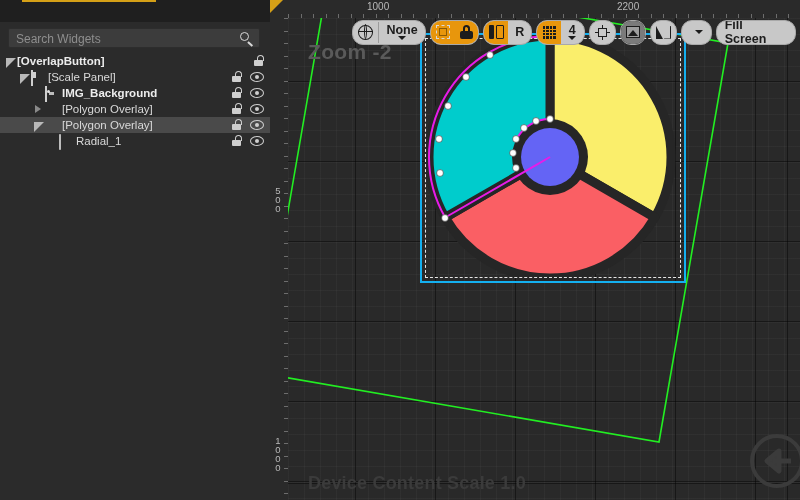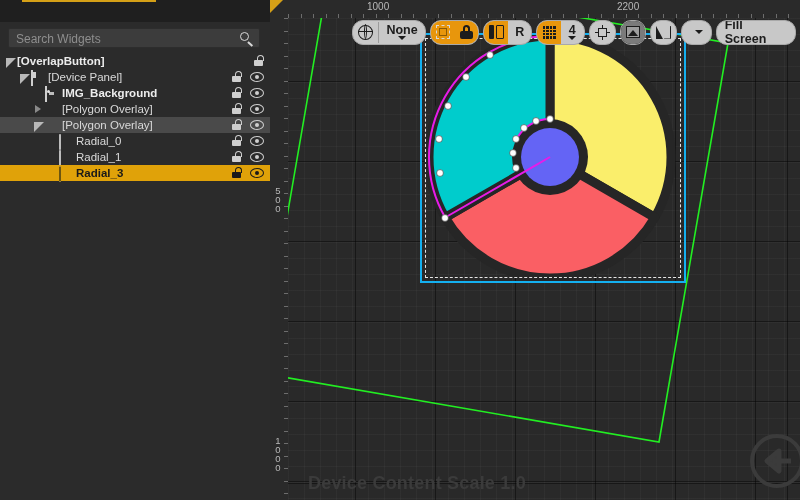--- a/index.html
+++ b/index.html
@@ -292,21 +292,21 @@
               <span class="lock-icon">
                 <span class="shk"></span>
                 <span class="bodyb"></span>
               </span>
             </span>
           </div>
           <div class="row">
             <span style="display:inline-block;width:20px"></span>
             <span class="arrow down"></span>
             <span class="ticon"><span class="ic-canvas"></span></span>
-            <span class="label">[Device Panel]</span>
+            <span class="label">[Scale Panel]</span>
             <span class="rowicons">
               <span class="lock-icon">
                 <span class="shk"></span>
                 <span class="bodyb"></span>
               </span>
               <span class="eye-icon">
                 <span class="o"></span>
                 <span class="p"></span>
               </span>
             </span>
@@ -356,53 +356,21 @@
               <span class="eye-icon">
                 <span class="o"></span>
                 <span class="p"></span>
               </span>
             </span>
           </div>
           <div class="row">
             <span style="display:inline-block;width:48px"></span>
             <span class="arrow none"></span>
             <span class="ticon"><span class="ic-rect"></span></span>
-            <span class="label">Radial_0</span>
-            <span class="rowicons">
-              <span class="lock-icon">
-                <span class="shk"></span>
-                <span class="bodyb"></span>
-              </span>
-              <span class="eye-icon">
-                <span class="o"></span>
-                <span class="p"></span>
-              </span>
-            </span>
-          </div>
-          <div class="row">
-            <span style="display:inline-block;width:48px"></span>
-            <span class="arrow none"></span>
-            <span class="ticon"><span class="ic-rect"></span></span>
             <span class="label">Radial_1</span>
-            <span class="rowicons">
-              <span class="lock-icon">
-                <span class="shk"></span>
-                <span class="bodyb"></span>
-              </span>
-              <span class="eye-icon">
-                <span class="o"></span>
-                <span class="p"></span>
-              </span>
-            </span>
-          </div>
-          <div class="row bold sel-gold">
-            <span style="display:inline-block;width:48px"></span>
-            <span class="arrow none"></span>
-            <span class="ticon"><span class="ic-rect gold"></span></span>
-            <span class="label">Radial_3</span>
             <span class="rowicons">
               <span class="lock-icon">
                 <span class="shk"></span>
                 <span class="bodyb"></span>
               </span>
               <span class="eye-icon">
                 <span class="o"></span>
                 <span class="p"></span>
               </span>
             </span>
@@ -457,20 +425,21 @@
           <circle cx="236" cy="110" r="3.4" fill="#fff" stroke="#333" stroke-width=".6"></circle>
           <circle cx="228" cy="121" r="3.4" fill="#fff" stroke="#333" stroke-width=".6"></circle>
           <circle cx="225" cy="135" r="3.4" fill="#fff" stroke="#333" stroke-width=".6"></circle>
           <circle cx="228" cy="150" r="3.4" fill="#fff" stroke="#333" stroke-width=".6"></circle>
         </g>
       </svg>
 
       <div class="ov sel-blue" style="left:132px;top:15px;width:266px;height:250px;"></div>
       <div class="ov sel-dash" style="left:137px;top:20px;width:256px;height:240px;"></div>
 
+      <div class="zoomlabel">Zoom -2</div>
       <div class="devtext l1">Device Content Scale 1.0</div>
 
       <div class="backbtn">
         <svg width="58" height="58" viewBox="0 0 58 58">
           <circle cx="29" cy="29" r="25" fill="none" stroke="#3b3b3b" stroke-width="4"></circle>
           <path d="M 43,29 L 25,29 M 31,19 L 19,29 L 31,39 Z" fill="#3b3b3b" stroke="#3b3b3b" stroke-width="5" stroke-linejoin="round"></path>
         </svg>
       </div>
     </div>
 

